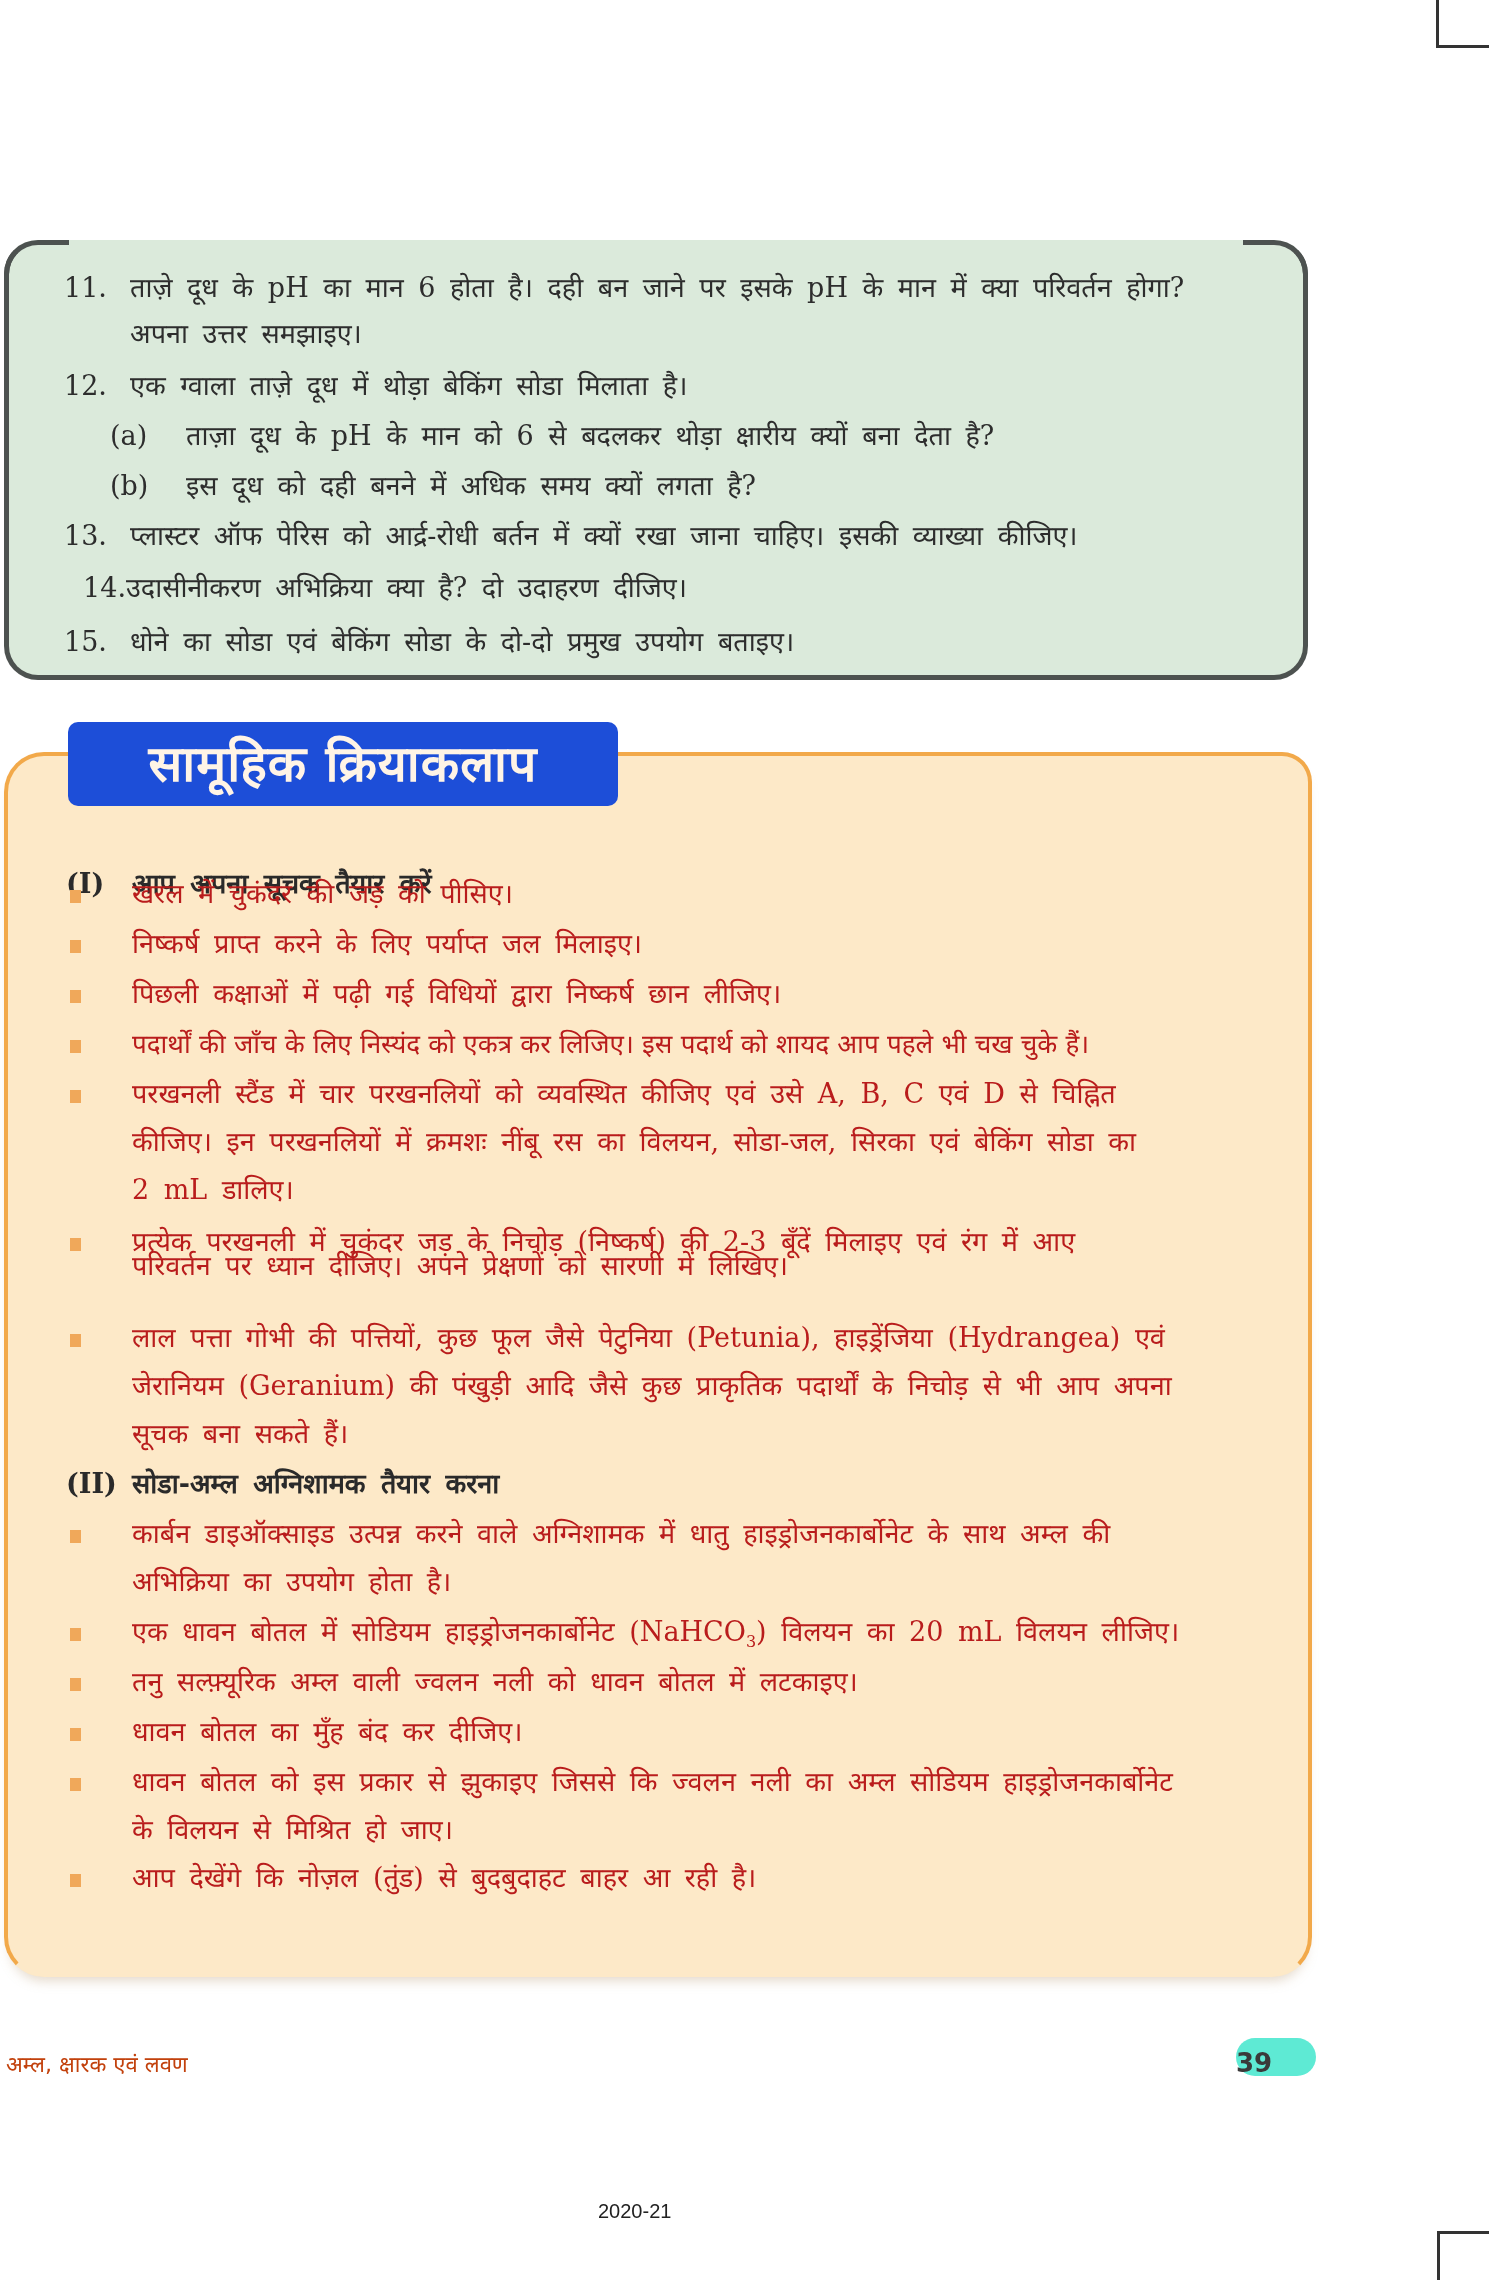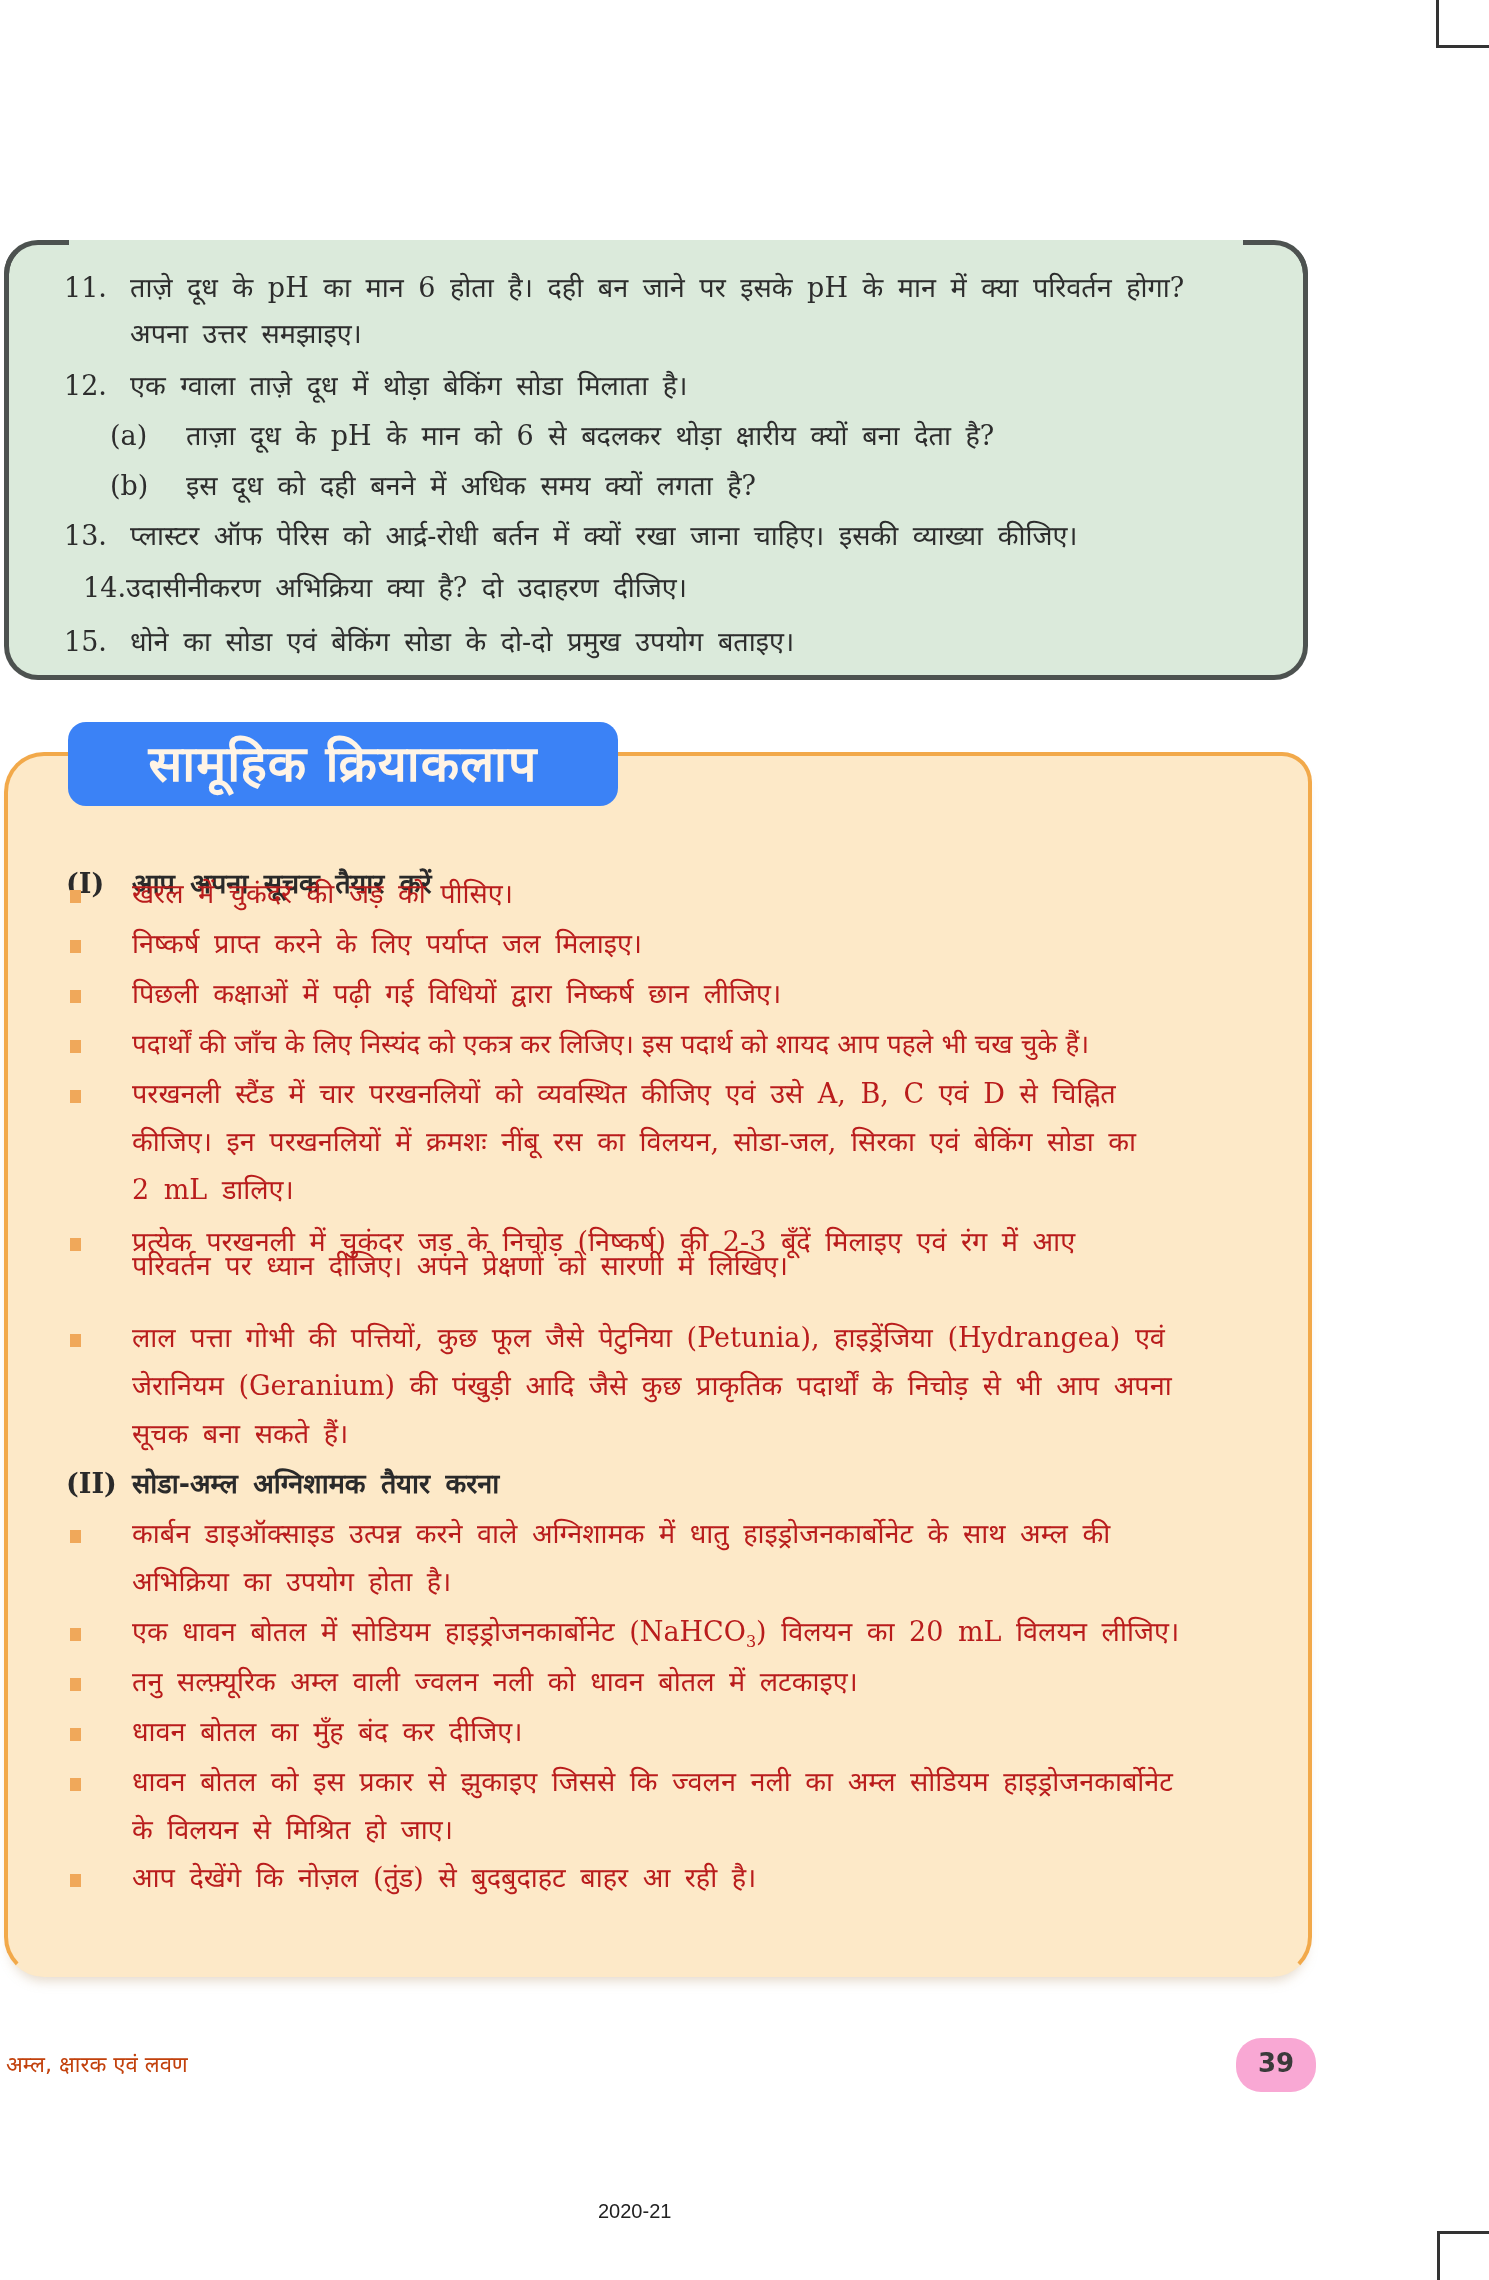--- a/index.html
+++ b/index.html
@@ -32,35 +32,35 @@
 
   
   .activity-box {
     position: absolute; left: 4px; top: 752px; width: 1308px; height: 1225px;
     background: #fde9c8; border: 4px solid #f2a94a; border-radius: 40px 30px 40px 40px;
     box-sizing: border-box; border-bottom-color: transparent;
     box-shadow: 0 10px 12px -6px rgba(180,150,110,0.35);
   }
   .activity-title {
     position: absolute; left: 68px; top: 722px; width: 550px; height: 84px;
-    background: #3b82f6; border-radius: 18px; color: #fff4e6;
+    background: #1d4ed8; border-radius: 10px; color: #fff4e6;
     font-family: "DejaVu Sans", "Liberation Sans", sans-serif; font-size: 50px; font-weight: bold;
     line-height: 84px; text-align: center; letter-spacing: 1px;
   }
   .a-line { position: absolute; left: 132px; font-size: 27px; line-height: 36px; white-space: nowrap; color: #b91c1c; word-spacing: 6px; }
   .a-head { position: absolute; left: 66px; font-size: 27px; font-weight: bold; line-height: 36px; white-space: nowrap; color: #2a2a2a; word-spacing: 6px; }
   .a-head .roman { display: inline-block; width: 66px; }
   .bullet { position: absolute; left: 70px; width: 11px; height: 13px; background: #f0a85a; }
   sub { font-size: 16px; }
 
   
   .footer-chapter { position: absolute; left: 6px; top: 2048px; font-size: 22px; color: #c2410c; font-family: "DejaVu Sans", "Liberation Sans", sans-serif; }
-  .page-badge { position: absolute; left: 1236px; top: 2038px; width: 80px; height: 54px; border-radius: 25px;
-    background: #f9a8d4; color: #3a3a3a; font-family: "DejaVu Sans", "Liberation Sans", sans-serif;
-    font-weight: bold; font-size: 26px; text-align: center; line-height: 50px; }
+  .page-badge { position: absolute; left: 1236px; top: 2038px; width: 80px; height: 38px; border-radius: 25px;
+    background: #5eead4; color: #3a3a3a; font-family: "DejaVu Sans", "Liberation Sans", sans-serif;
+    font-weight: bold; font-size: 26px; text-align: left; line-height: 50px; }
   .footer-year { position: absolute; left: 598px; top: 2200px; font-size: 20px; color: #222; font-family: "Liberation Sans", sans-serif; }
 </style>
 </head>
 <body>
 
 <div class="crop-mark-top"></div>
 
 <div class="questions-box"></div>
 <div class="q-line" style="left:64px; top:270px;"><span class="q-num">11.</span><span>ताज़े दूध के pH का मान 6 होता है। दही बन जाने पर इसके pH के मान में क्या परिवर्तन होगा?</span></div>
 <div class="q-line" style="left:130px; top:316px;">अपना उत्तर समझाइए।</div>

